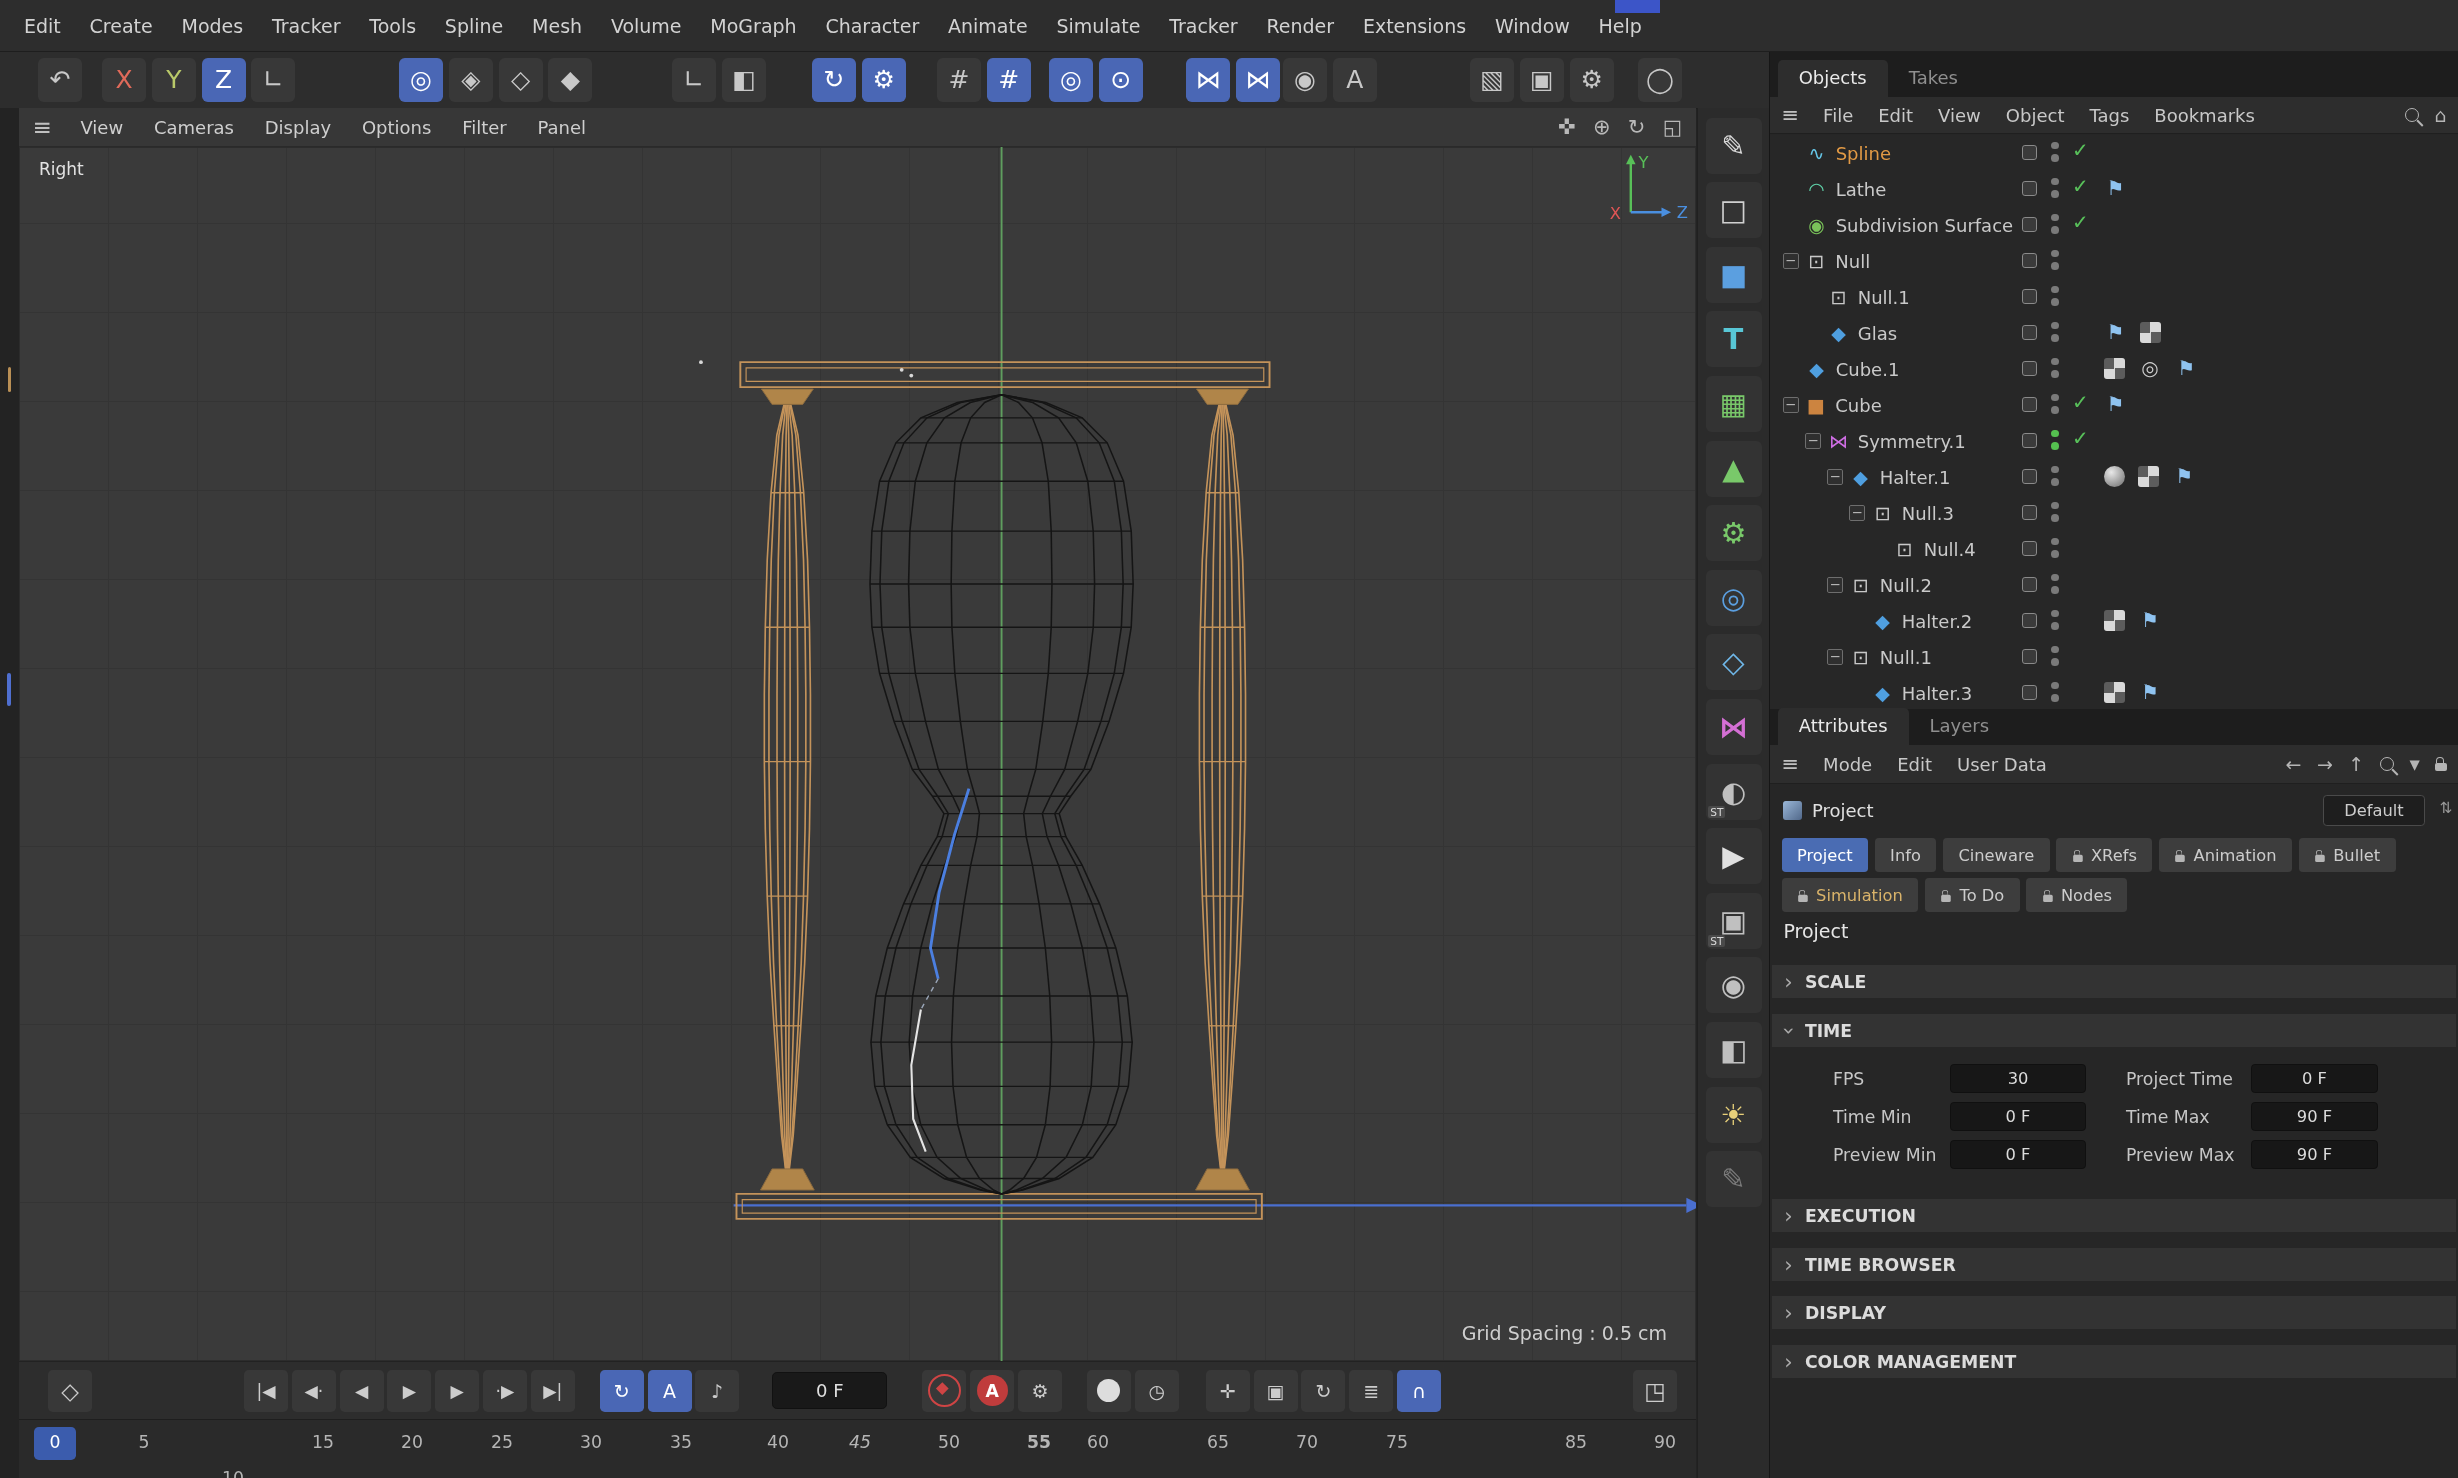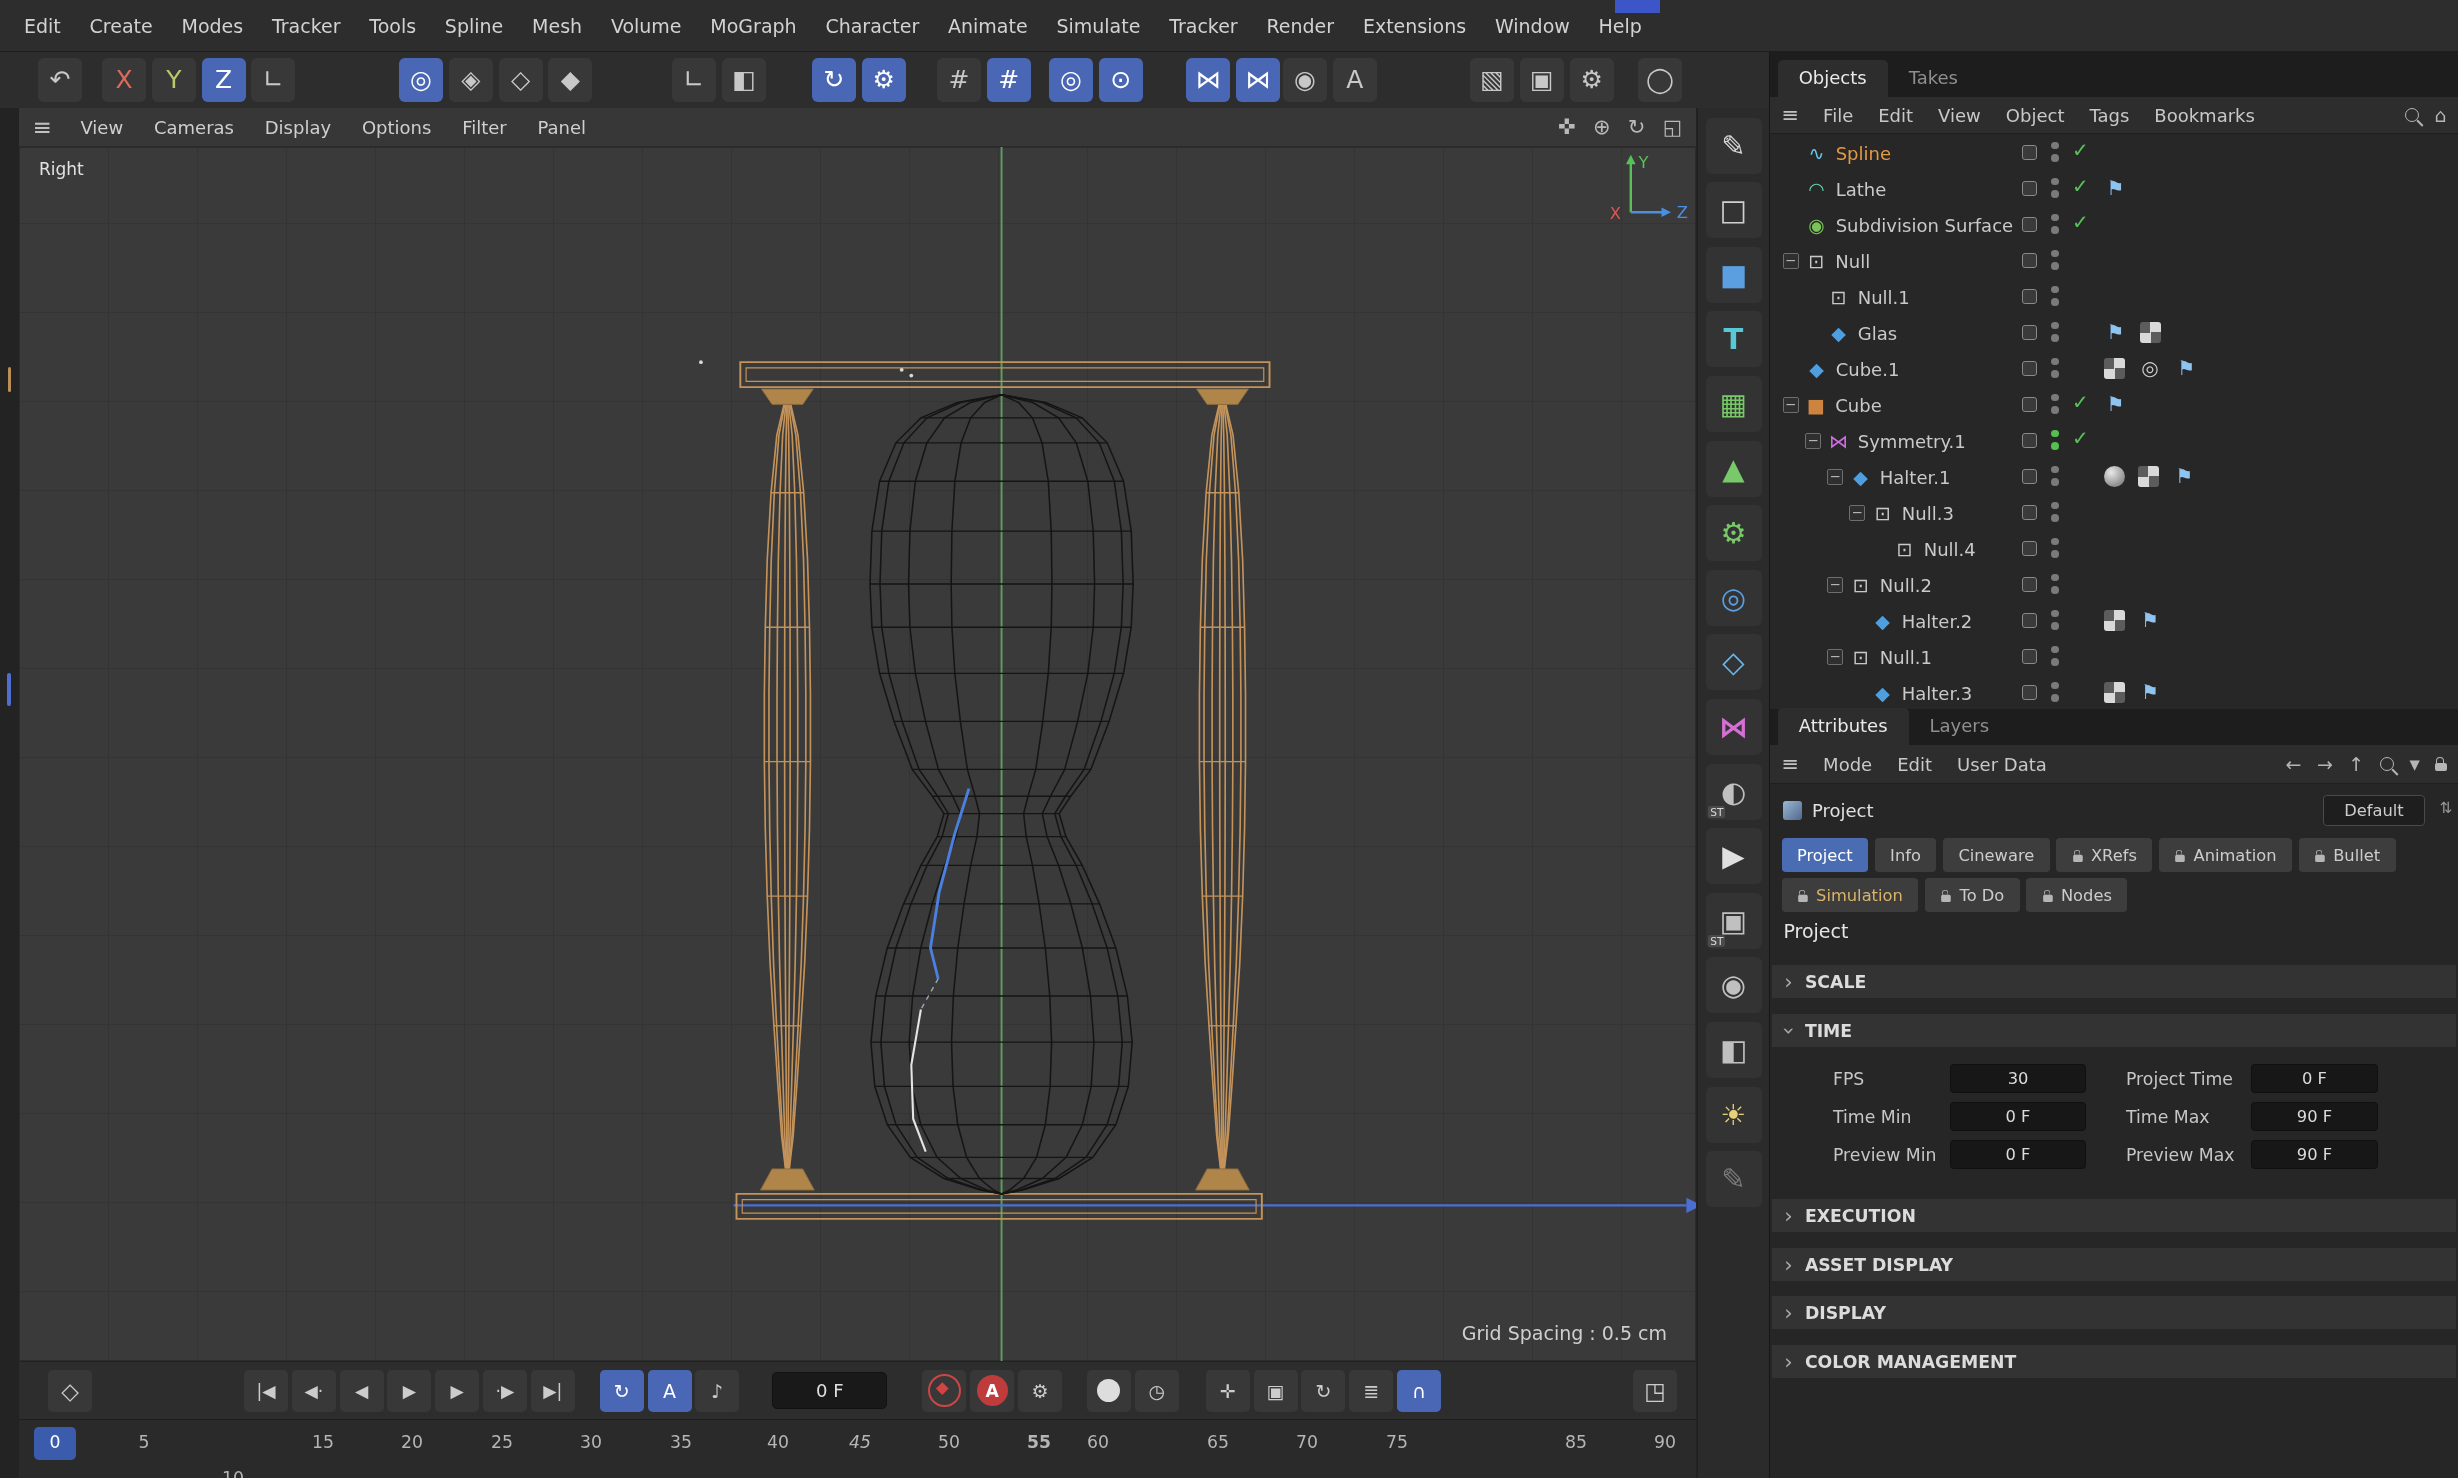--- a/index.html
+++ b/index.html
@@ -706,21 +706,21 @@
         <div class="sect" style="top: 230px;">
           <span class="chev open">›</span>
           <span class="slabel">TIME</span>
         </div>
         <div class="sect" style="top: 415px;">
           <span class="chev">›</span>
           <span class="slabel">EXECUTION</span>
         </div>
         <div class="sect" style="top: 464px;">
           <span class="chev">›</span>
-          <span class="slabel">ASSET DISPLAY</span>
+          <span class="slabel">TIME BROWSER</span>
         </div>
         <div class="sect" style="top: 512px;">
           <span class="chev">›</span>
           <span class="slabel">DISPLAY</span>
         </div>
         <div class="sect" style="top: 561px;">
           <span class="chev">›</span>
           <span class="slabel">COLOR MANAGEMENT</span>
         </div>
         <div class="trow" style="top: 279px;">

